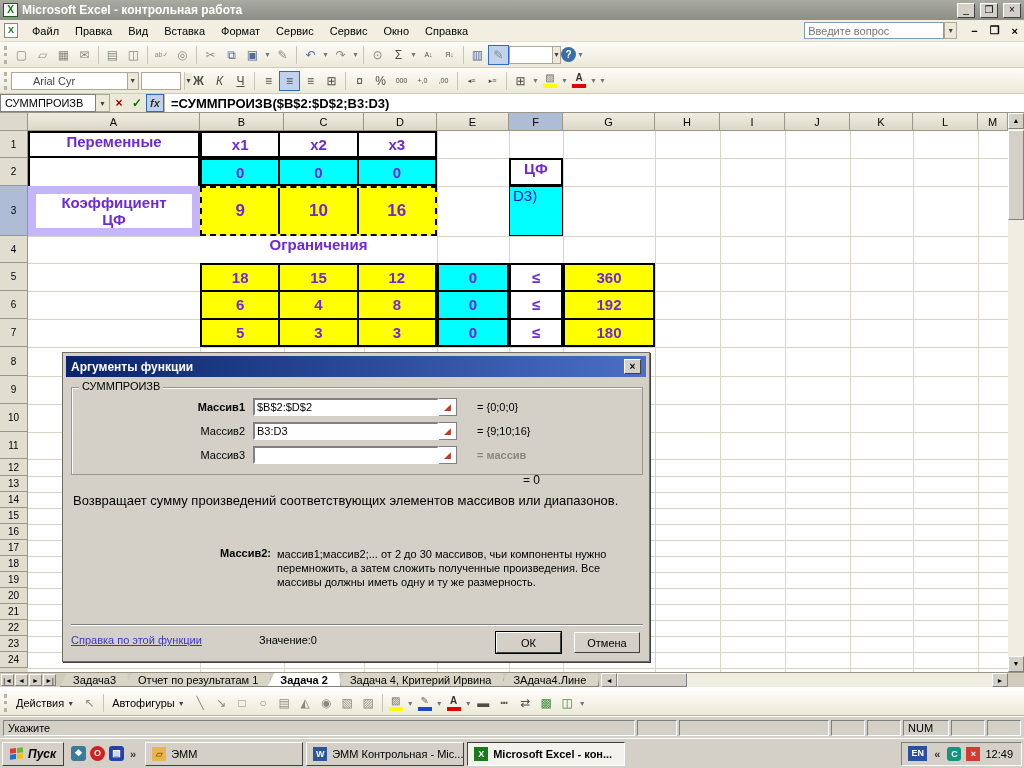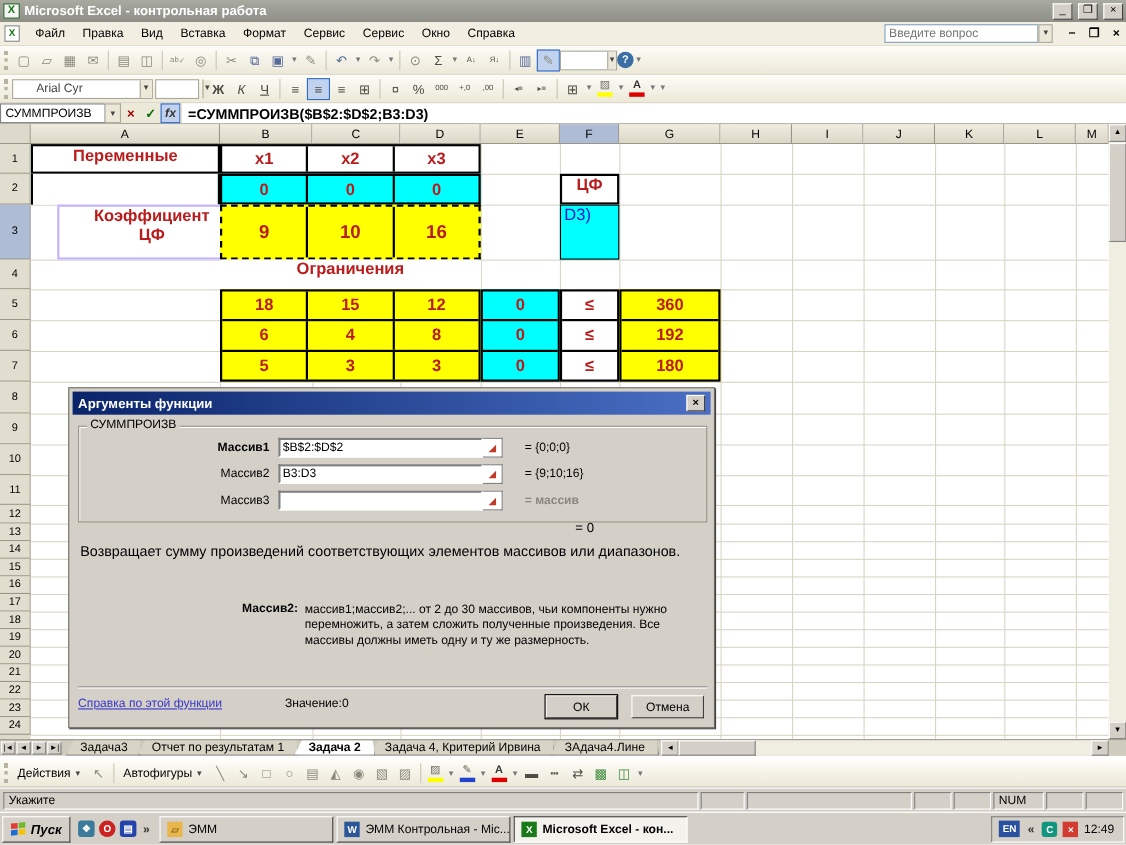--- a/index.html
+++ b/index.html
@@ -54,21 +54,21 @@
   .ch { background:linear-gradient(180deg,#f0ede0,#dcd8c8); border-right:1px solid #9a9686; border-bottom:1px solid #9a9686; font-size:11px; display:flex; align-items:center; justify-content:center; color:#000; }
   .ch.sel, .rh.sel { background:#aebcd6; }
   .rowhdrs { left:0; top:131px; width:28px; height:541px; display:flex; flex-direction:column; overflow:hidden; background:#dedacb; }
   .rh { background:#e2decf; border-right:1px solid #9a9686; border-bottom:1px solid #9a9686; font-size:10px; display:flex; align-items:center; justify-content:center; flex:0 0 auto; }
   .cells { left:28px; top:131px; width:980px; height:541px; background:#fff; overflow:hidden; }
   .gl-v { position:absolute; top:0; bottom:0; width:1px; background:#d9d5c5; }
   .gl-h { position:absolute; left:0; right:0; height:1px; background:#d9d5c5; }
 
   .blk { position:absolute; }
   .cellstrip { display:flex; width:100%; height:100%; }
-  .tcell { flex:1; display:flex; align-items:center; justify-content:center; font-weight:bold; font-size:15px; color:#b91c1c; }
+  .tcell { flex:1; display:flex; align-items:center; justify-content:center; font-weight:bold; font-size:15px; color:#6d28d9; }
   .tcell + .tcell { border-left:2px solid #000; }
   .col3 { display:flex; flex-direction:column; }
   .vrow { flex:1; display:flex; }
   .vrow + .vrow { border-top:2px solid #000; }
   .bigtxt { font-size:17px; }
 
   
   .dialog { left:62px; top:352px; width:588px; height:310px; background:#d4d0c8; border:1px solid #716f64; box-shadow:1px 1px 0 #404040; z-index:20; }
   .dlg-title { position:absolute; left:3px; top:3px; right:3px; height:21px; background:linear-gradient(90deg,#0a246a,#4a6fc4); color:#fff; font-weight:bold; font-size:12px; display:flex; align-items:center; padding:0 5px; }
   .dlg-close { margin-left:auto; width:17px; height:15px; background:#d4d0c8; border:1px solid; border-color:#fff #404040 #404040 #fff; color:#000; font-size:10px; font-weight:bold; text-align:center; line-height:13px; }
@@ -351,21 +351,21 @@
       <div class="cellstrip">
         <span class="tcell">0</span>
         <span class="tcell">0</span>
         <span class="tcell">0</span>
       </div>
     </div>
     <div class="blk" style="left:481px;top:27px;width:54px;height:28px;border:2px solid #000;background:#fff;">
       <span class="tcell">ЦФ</span>
     </div>
 
-    <div class="blk" style="left:0;top:55px;width:172px;height:50px;border:2px solid #c4b5fd;background:#fff;margin-left:24px;">
+    <div class="blk" style="left:0;top:55px;width:172px;height:50px;border:8px solid #c4b5fd;background:#fff;">
       <span class="tcell" style="padding:0 26px;text-align:center;line-height:1.15;">Коэффициент ЦФ</span>
     </div>
     <div class="blk" style="left:172px;top:55px;width:237px;height:50px;border:2px dashed #000;background:#ffff00;">
       <div class="cellstrip">
         <span class="tcell bigtxt">9</span>
         <span class="tcell bigtxt">10</span>
         <span class="tcell bigtxt">16</span>
       </div>
     </div>
     <div class="blk" style="left:481px;top:55px;width:54px;height:50px;border:1px solid #000;background:#00ffff;align-items:flex-end;">

